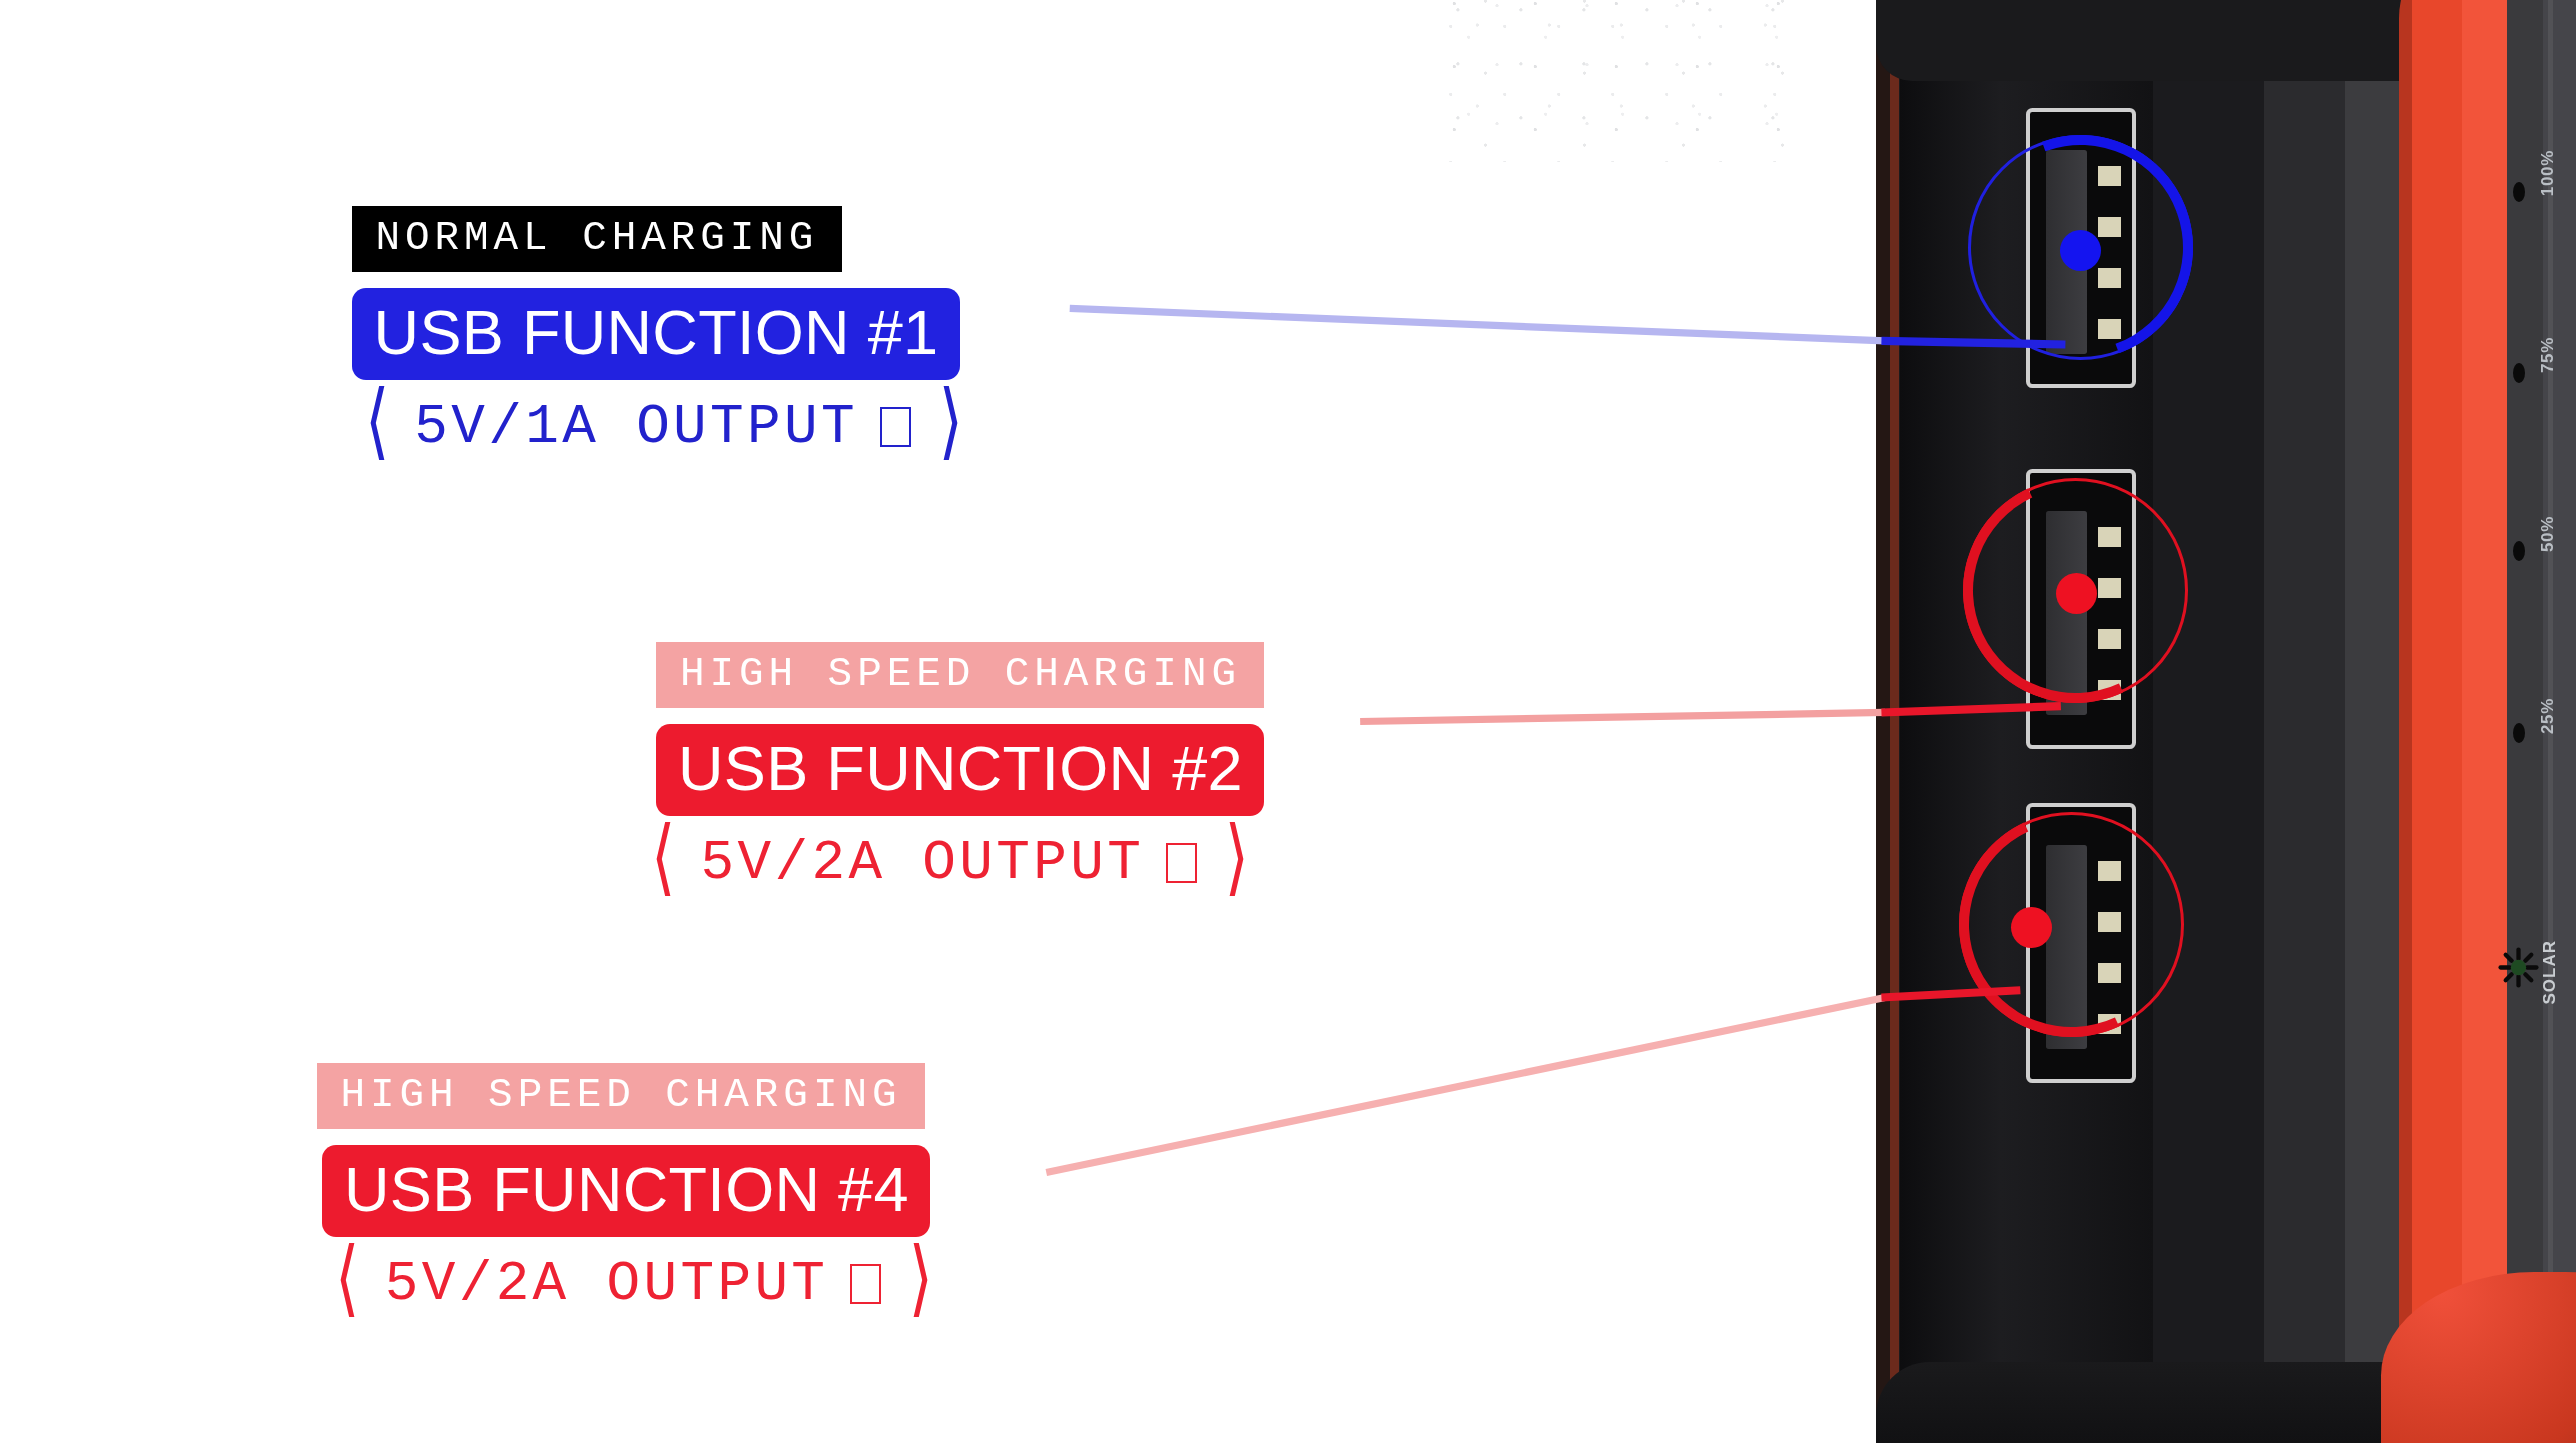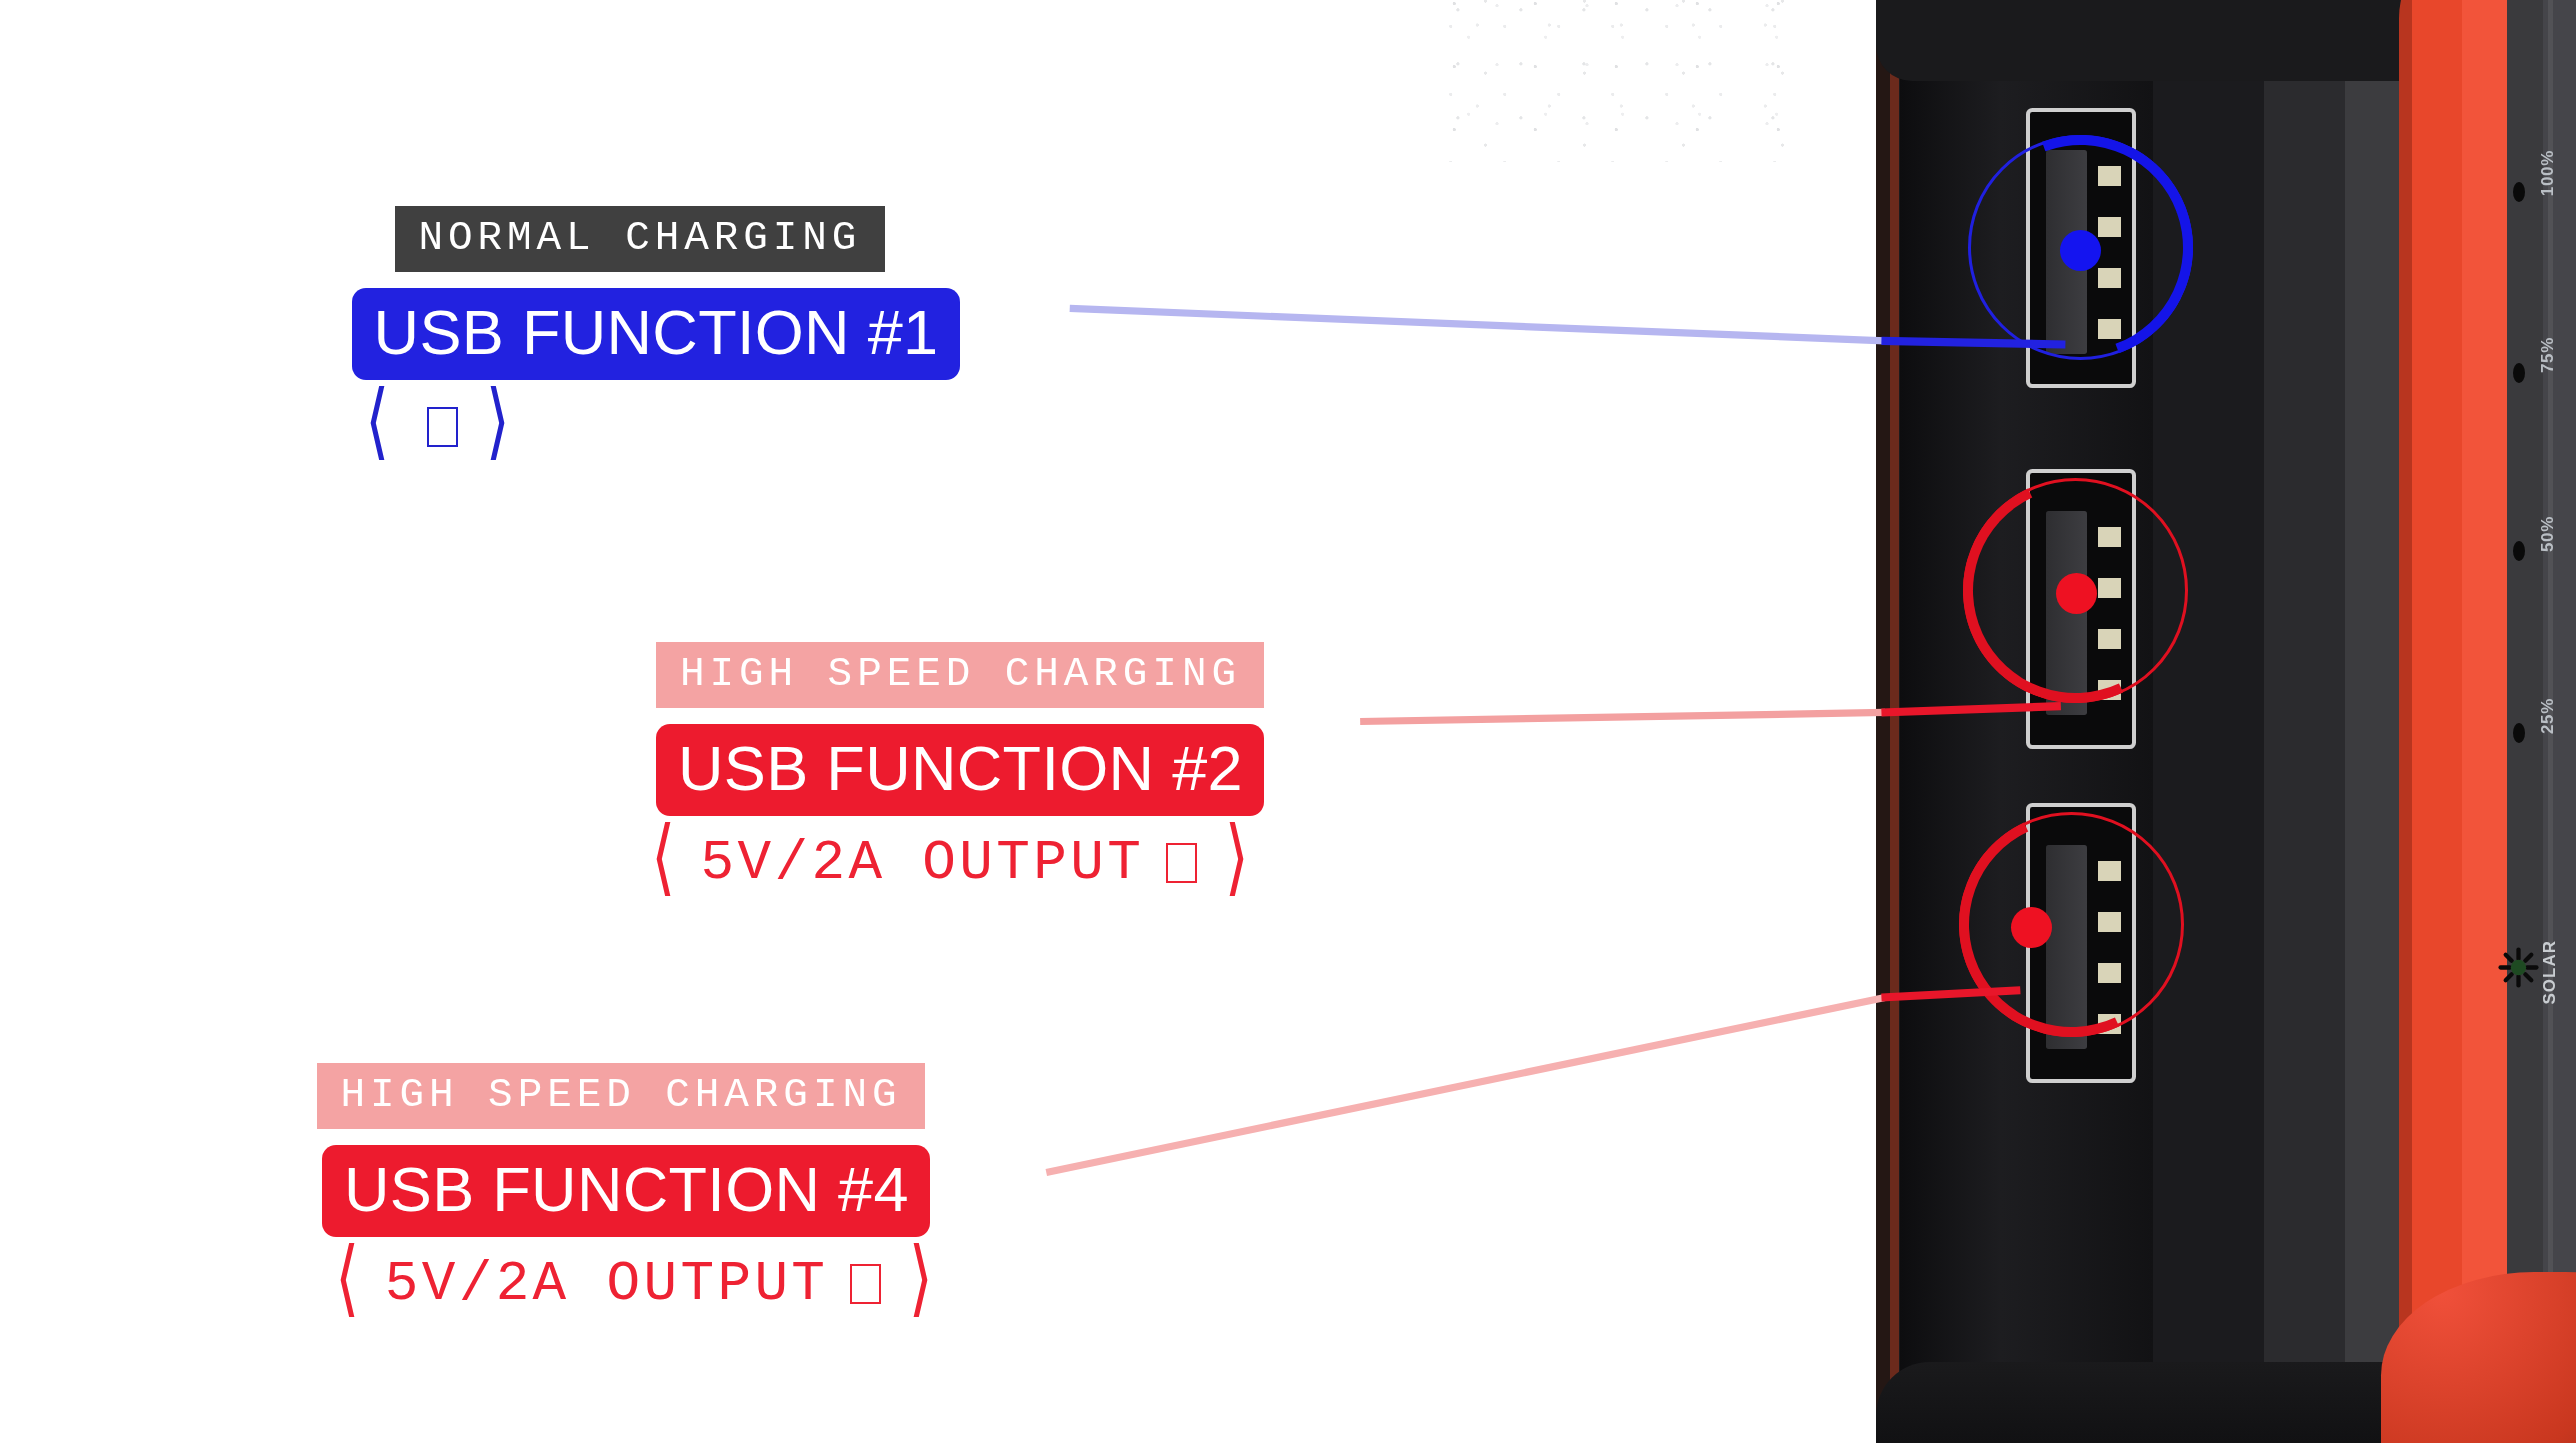--- a/index.html
+++ b/index.html
@@ -45,21 +45,21 @@
     display:inline-block;
   }
   .spec .tofu {
     display:inline-block;
     width:31px; height:40px;
     border:2.7px solid currentColor;
     margin:0 5.4px 0 12.6px;
   }
 
   
-  .g1 .tag-kicker { background:#404040;margin-left:43px; }
+  .g1 .tag-kicker { background:#000000; }
   .g1 .tag-title  { background:#2222e0; }
   .g1 .spec       { color:#2222cc; }
 
   .g2 .tag-kicker, .g3 .tag-kicker { background:#f4a3a3; }
   .g2 .tag-title,  .g3 .tag-title  { background:#ed1b2e; }
   .g2 .spec,       .g3 .spec       { color:#ee2233; }
 
   
   #leaders { position:absolute; left:0; top:0; width:2576px; height:1443px; }
 
@@ -281,20 +281,21 @@
     <line x1="2086" y1="1106" x2="2240" y2="1098" stroke="#e8162a" stroke-width="9"></line>
   </svg>
 
   <div class="callout g1" style="left:352px; top:206px;">
     <div class="tag-bar tag-kicker">NORMAL CHARGING</div>
     <div style="height:16px;"></div>
     <div class="tag-bar tag-title">USB FUNCTION #1</div>
     <div style="height:14.4px;"></div>
     <div class="spec">
       <span class="brk">⟨</span>
+      <span>5V/1A OUTPUT</span>
       <span class="tofu"></span>
       <span class="brk">⟩</span>
     </div>
   </div>
 
   <div class="callout g2" style="left:631px; top:642px;text-align:right;">
     <div class="tag-bar tag-kicker">HIGH SPEED CHARGING</div>
     <div style="height:16px;"></div>
     <div class="tag-bar tag-title" style="margin-left:7.2px;">USB FUNCTION #2</div>
     <div style="height:14.4px;"></div>

